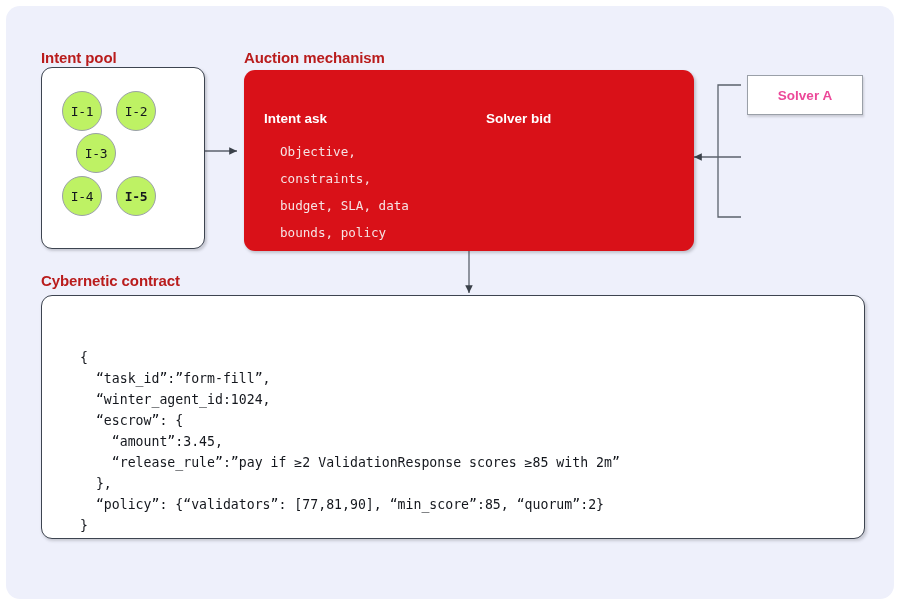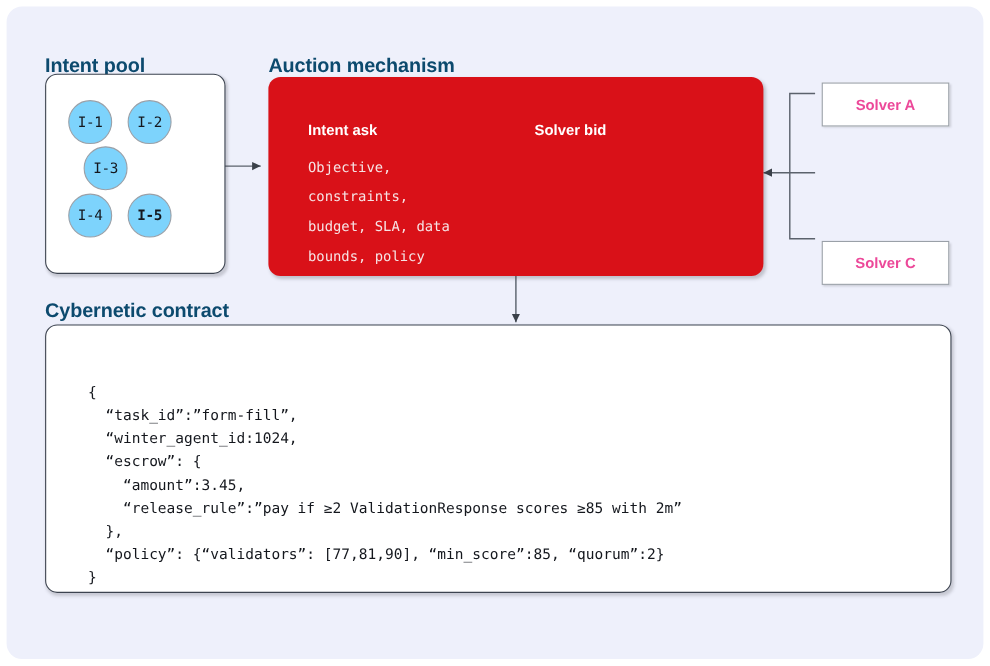--- a/index.html
+++ b/index.html
@@ -19,22 +19,22 @@
     top: 6px;
     width: 888px;
     height: 593px;
     background: #eef0fb;
     border-radius: 14px;
   }
   .sec-label {
     position: absolute;
     font-family: "Liberation Sans", sans-serif;
     font-weight: bold;
-    font-size: 18px;
-    color: #0c4a6e;
+    font-size: 15px;
+    color: #b91c1c;
     letter-spacing: -0.1px;
     white-space: nowrap;
   }
 
   
   #intent-pool-label { left: 35px; top: 43px; }
   #intent-pool-box {
     position: absolute;
     left: 35px;
     top: 61px;
@@ -44,21 +44,21 @@
     border: 1.3px solid #3d4450;
     border-radius: 11px;
     box-shadow: 1.5px 2px 2.5px rgba(60,60,70,0.22);
   }
   .intent-circle {
     position: absolute;
     width: 40px;
     height: 40px;
     border: 1.2px solid #9aa0a8;
     border-radius: 50%;
-    background: #7dd3fc;
+    background: #bef264;
     box-sizing: border-box;
     display: flex;
     align-items: center;
     justify-content: center;
     font-family: "DejaVu Sans Mono", monospace;
     font-size: 13px;
     color: #14171d;
     letter-spacing: -0.3px;
   }
   #intent-1 { left: 20px; top: 23px; }
@@ -88,21 +88,21 @@
     white-space: nowrap;
   }
   .col-body {
     position: absolute;
     font-family: "DejaVu Sans Mono", monospace;
     font-size: 12.6px;
     line-height: 27px;
     color: #f6e3e4;
     white-space: pre-line;
   }
-  #intent-ask-title { left: 36px; top: 41px; }
+  #intent-ask-title { left: 20px; top: 41px; }
   #intent-ask-body  { left: 36px; top: 68px; width: 190px; }
   #solver-bid-title { left: 242px; top: 41px; }
   #solver-bid-body  { left: 242px; top: 68px; width: 200px; }
 
   
   .solver-box {
     position: absolute;
     width: 116px;
     height: 40px;
     background: #ffffff;
@@ -189,21 +189,20 @@
   <div id="auction-box">
     <div class="col-title" id="intent-ask-title">Intent ask</div>
     <div class="col-body" id="intent-ask-body">Objective,
 constraints,
 budget, SLA, data
 bounds, policy</div>
     <div class="col-title" id="solver-bid-title">Solver bid</div>
   </div>
 
   <div class="solver-box" id="solver-a">Solver A</div>
-  <div class="solver-box" id="solver-c">Solver C</div>
 
   <div class="sec-label" id="contract-label">Cybernetic contract</div>
   <div id="contract-box">
     <pre id="contract-code">{
   “task_id”:”form-fill”,
   “winter_agent_id:1024,
   “escrow”: {
     “amount”:3.45,
     “release_rule”:”pay if ≥2 ValidationResponse scores ≥85 with 2m”
   },

